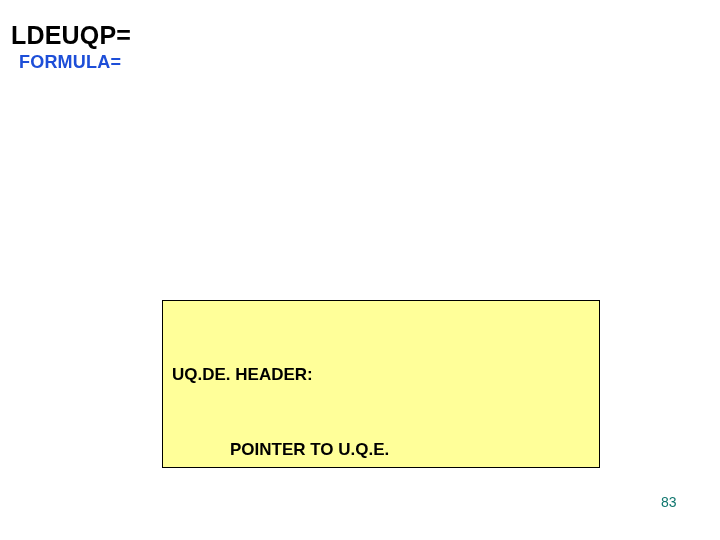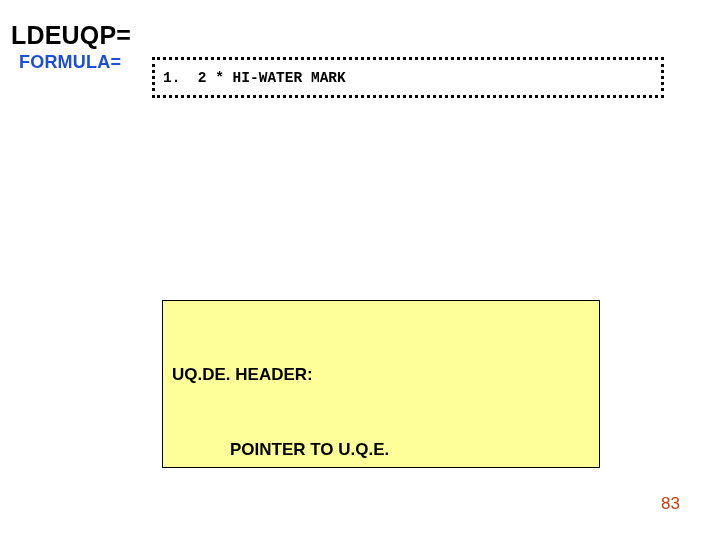--- a/index.html
+++ b/index.html
@@ -144,36 +144,33 @@
     color: #000000;
     white-space: nowrap;
     letter-spacing: 0.1px;
   }
 
   #page-number {
     position: absolute;
     left: 661px;
     top: 494px;
     font-family: "Liberation Sans", sans-serif;
-    font-size: 17px;
+    font-size: 14px;
     font-weight: normal;
-    color: #c2410c;
+    color: #0f766e;
   }
 </style>
 </head>
 <body>
 
 <div id="slide">
 
   <div class="title-main">LDEUQP=</div>
   <div class="title-sub">FORMULA=</div>
 
-  <div class="dotted-box" id="formula-box-1">
-    <div class="mono-block">1.  2 * HI-WATER MARK</div>
-  </div>
 
 
   <div id="header-box">
     <div class="hdr-list">
       <span class="hdr-flush">UQ.DE. HEADER:</span>
       <span class="hdr-indent">POINTER TO U.Q.E.</span>
       
       
       
     </div>

